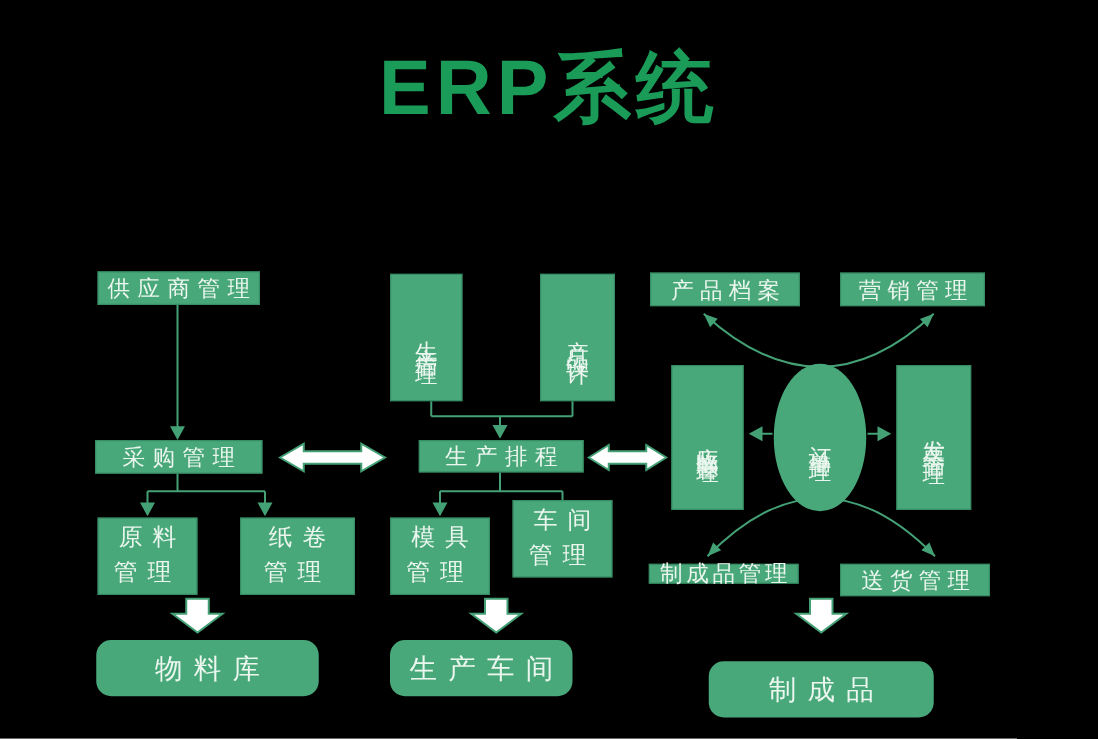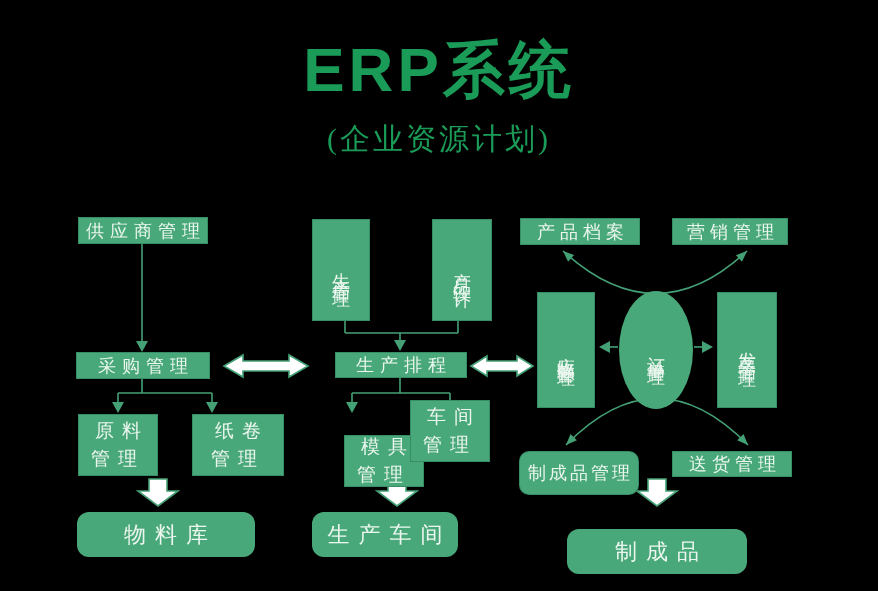--- a/index.html
+++ b/index.html
@@ -39,21 +39,20 @@
   .vert .vtxt{writing-mode:vertical-rl;text-orientation:upright;font-size:18px;letter-spacing:6px;}
   .ellipse{border-radius:50%;border:none;}
   .ellipse .vtxt{writing-mode:vertical-rl;text-orientation:upright;font-size:18px;letter-spacing:4px;}
 </style>
 </head>
 <body>
 
 <div class="canvas">
 
   <h1 class="title">ERP系统</h1>
-  <div class="subtitle">(企业资源计划)</div>
 
   <svg class="connectors" width="878" height="591">
 
     <g>
       <line class="ln" x1="142" y1="244" x2="142" y2="343"></line>
       <polygon class="hd" points="142,352 136,341 148,341"></polygon>
     </g>
 
     <g>
       <path class="ln" d="M142,379 V393 M118,393 H212 M118,393 V404 M212,393 V404"></path>
@@ -111,34 +110,34 @@
 管理</div>
   <div class="node pill" style="left:77px;top:512px;width:178px;height:45px;">物料库</div>
 
   <div class="node vert" style="left:312px;top:219px;width:58px;height:102px;">
     <span class="vtxt">生产管理</span>
   </div>
   <div class="node vert" style="left:432px;top:219px;width:60px;height:102px;">
     <span class="vtxt">产品设计</span>
   </div>
   <div class="node single" style="left:335px;top:352px;width:132px;height:26px;">生产排程</div>
-  <div class="node twoline" style="left:312px;top:435px;width:80px;height:52px;margin-left:32px;">模具
+  <div class="node twoline" style="left:312px;top:414px;width:80px;height:62px;">模具
 管理</div>
   <div class="node twoline" style="left:410px;top:400px;width:80px;height:62px;">车间
 管理</div>
   <div class="node pill" style="left:312px;top:512px;width:146px;height:45px;">生产车间</div>
 
   <div class="node single" style="left:520px;top:218px;width:120px;height:27px;letter-spacing:5px;">产品档案</div>
   <div class="node single" style="left:672px;top:218px;width:116px;height:27px;letter-spacing:5px;">营销管理</div>
   <div class="node vert" style="left:537px;top:292px;width:58px;height:116px;">
     <span class="vtxt" style="letter-spacing:3px;">应收款管理</span>
   </div>
   <div class="node ellipse" style="left:619px;top:291px;width:74px;height:118px;">
     <span class="vtxt">订单管理</span>
   </div>
   <div class="node vert" style="left:717px;top:292px;width:60px;height:116px;">
     <span class="vtxt">发票管理</span>
   </div>
-  <div class="node single" style="left:519px;top:451px;width:120px;height:44px;letter-spacing:3px;text-indent:3px;border-radius:10px;">制成品管理</div>
+  <div class="node single" style="left:519px;top:451px;width:120px;height:16px;letter-spacing:3px;text-indent:3px;">制成品管理</div>
   <div class="node single" style="left:672px;top:451px;width:120px;height:26px;letter-spacing:5px;">送货管理</div>
   <div class="node pill" style="left:567px;top:510px;width:180px;height:45px;margin-top:19px;">制成品</div>
 
 </div>
 
 </body></html>

